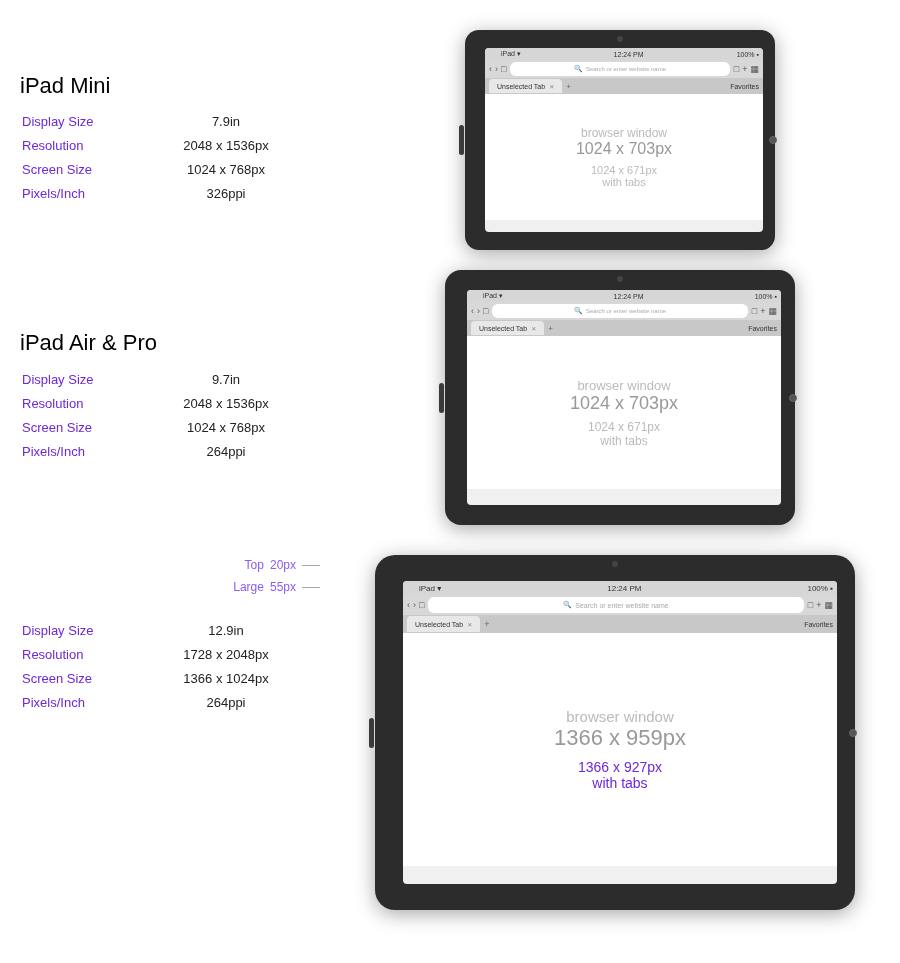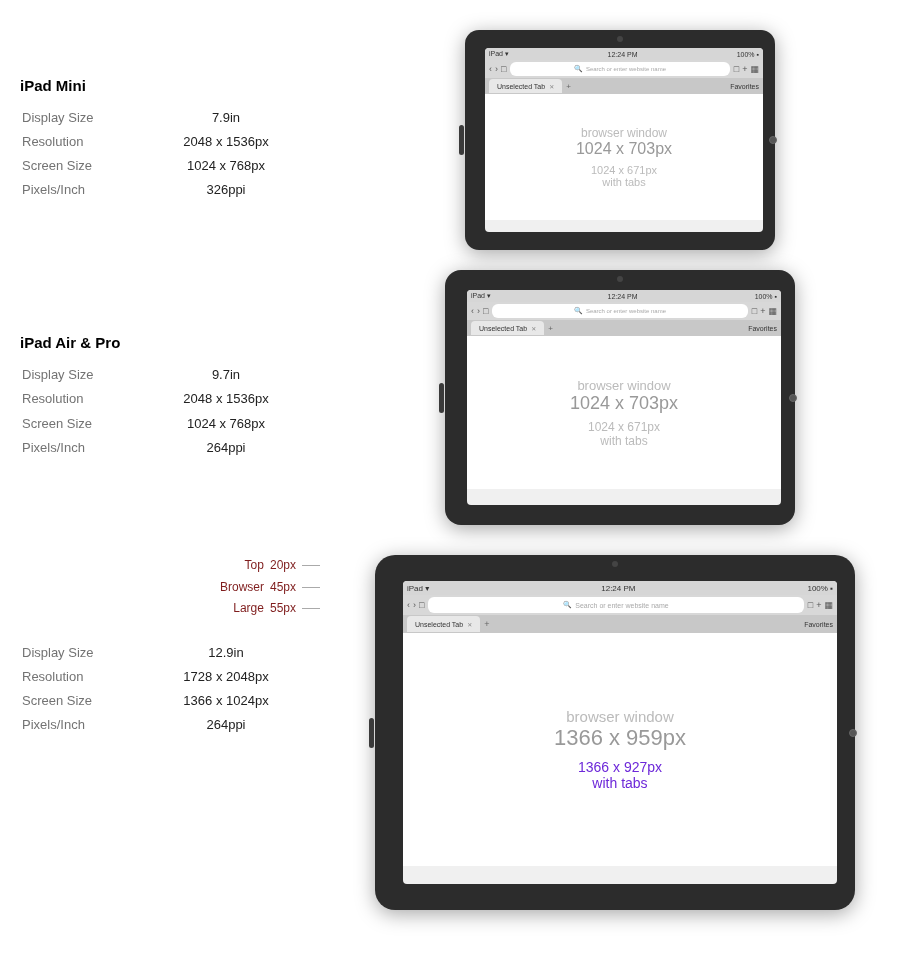--- a/index.html
+++ b/index.html
@@ -29,34 +29,34 @@
 
     
     .specs-panel {
       width: 340px;
       flex-shrink: 0;
       padding-left: 20px;
       padding-right: 20px;
     }
 
     .device-title {
-      font-weight: 700;
-      font-size: 15px;
+      font-weight: 400;
+      font-size: 22px;
       margin-bottom: 10px;
       line-height: 1.2;
     }
 
     .specs-table {
       width: 100%;
       font-size: 13px;
       color: #222;
     }
 
     .specs-table tr td:first-child {
-      color: #737373;
+      color: #6d28d9;
       padding-right: 0;
       width: 110px;
     }
 
     .specs-table tr td:last-child {
       text-align: center;
       font-size: 13px;
     }
 
     .specs-table tr {
@@ -139,20 +139,21 @@
     }
 
     .browser-status {
       display: flex;
       justify-content: space-between;
       align-items: center;
       font-size: 7px;
       color: #333;
       padding: 0 4px;
       height: 12px;
+      margin-left: 12px;
     }
 
     .browser-nav-icons {
       display: flex;
       align-items: center;
       gap: 3px;
       font-size: 9px;
       color: #555;
     }
 
@@ -430,29 +431,24 @@
           </div>
         </div>
       </div>
     </div>
   </div>
 
   <div class="device-section section-large" style="align-items:flex-start; margin-top:20px;">
 
     <div class="specs-panel" style="padding-top:0;">
 
-      <div style="text-align:right; font-size:12px; color:#7f1d1d; margin-bottom:8px; line-height:2;">
+      <div style="text-align:right; font-size:12px; color:#8b5cf6; margin-bottom:8px; line-height:2;">
         <div class="ann-row">
           <span>Top</span>
           <span>20px</span>
-          <span class="ann-tick"></span>
-        </div>
-        <div class="ann-row">
-          <span>Browser</span>
-          <span>45px</span>
           <span class="ann-tick"></span>
         </div>
         <div class="ann-row">
           <span>Large</span>
           <span>55px</span>
           <span class="ann-tick"></span>
         </div>
       </div>
       <div class="large-section-specs">
         <table class="specs-table">

